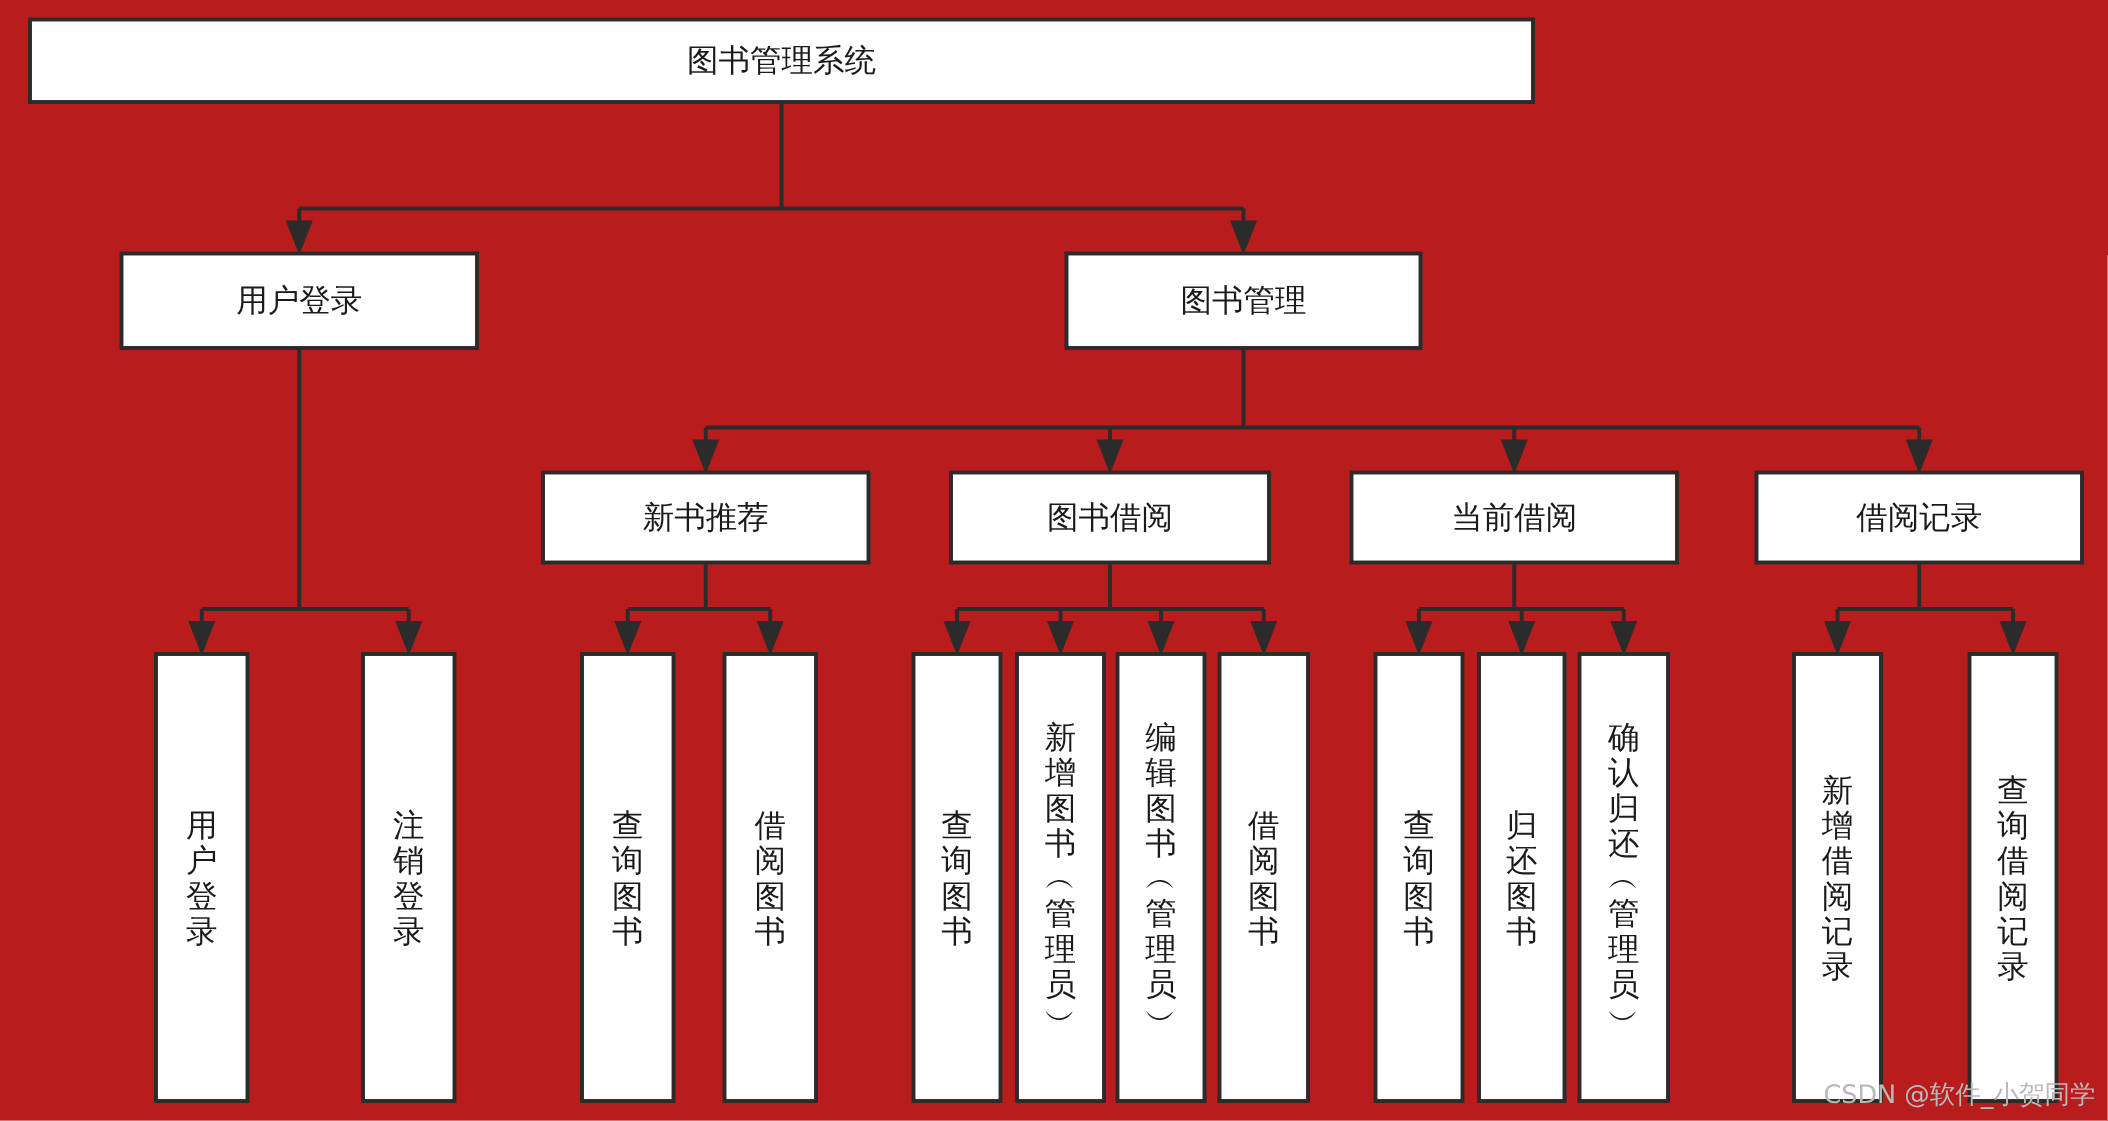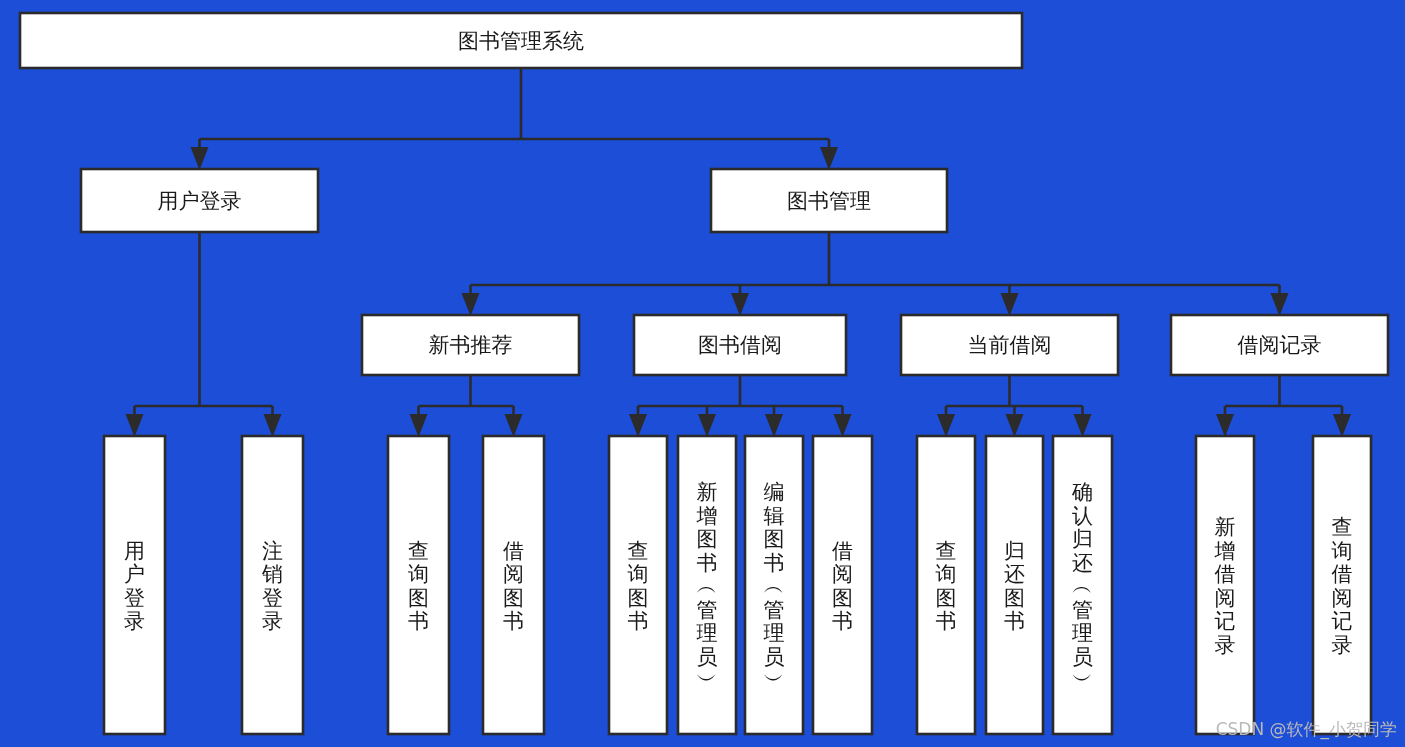--- a/index.html
+++ b/index.html
@@ -11,21 +11,21 @@
   body {
     width: 1405px;
     height: 747px;
     font-family: "DejaVu Sans", "Liberation Sans", sans-serif;
     overflow: hidden;
   }
   #diagram-root {
     position: relative;
     width: 1405px;
     height: 747px;
-    background: #1d4ed8;
+    background: #b91c1c;
   }
   svg#flow-svg {
     position: absolute;
     top: 0;
     left: 0;
     width: 1405px;
     height: 747px;
     display: block;
   }
   .node-box {

